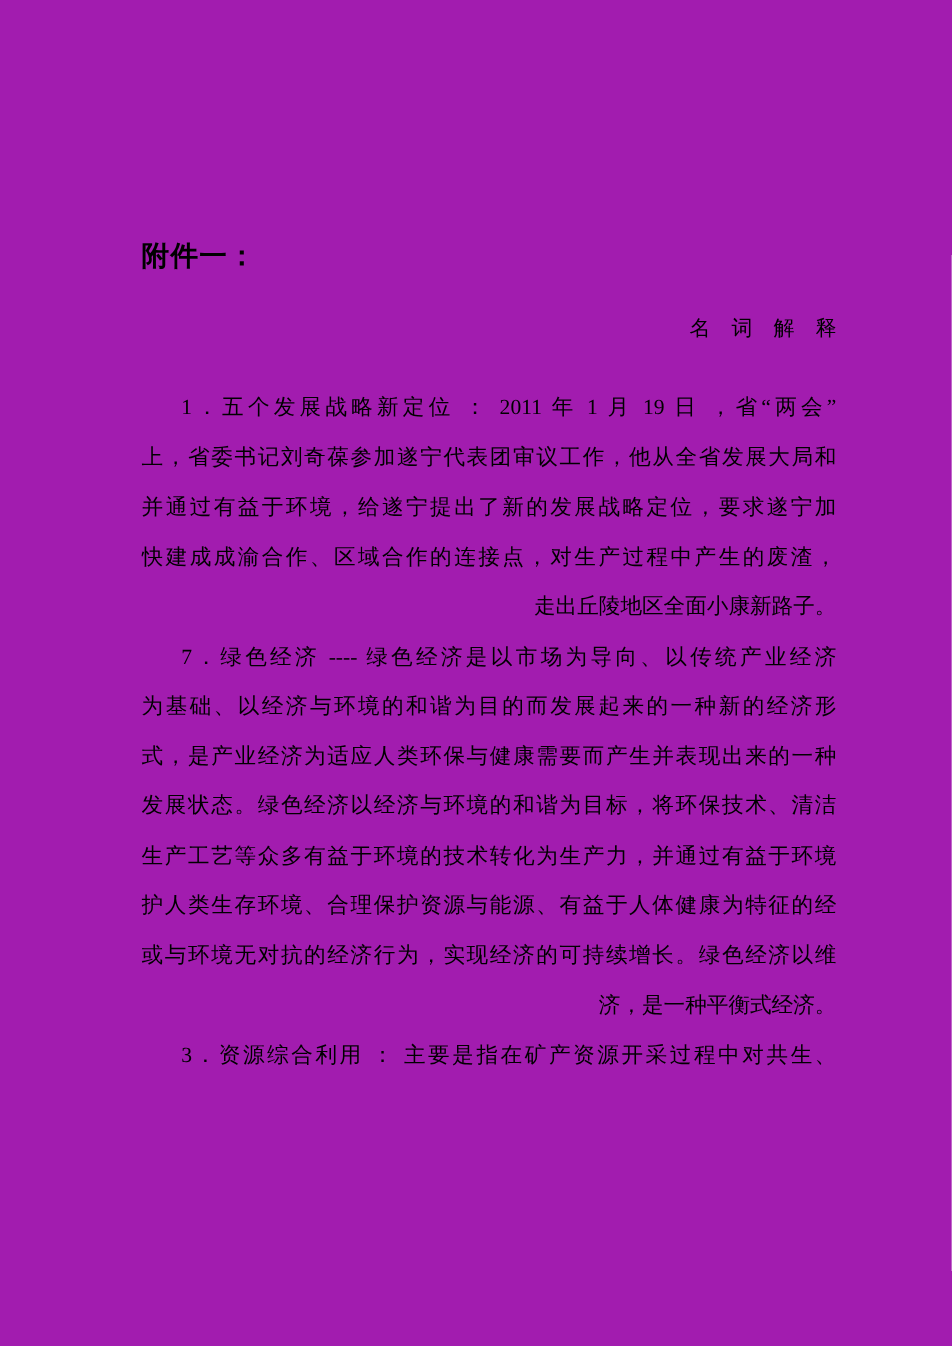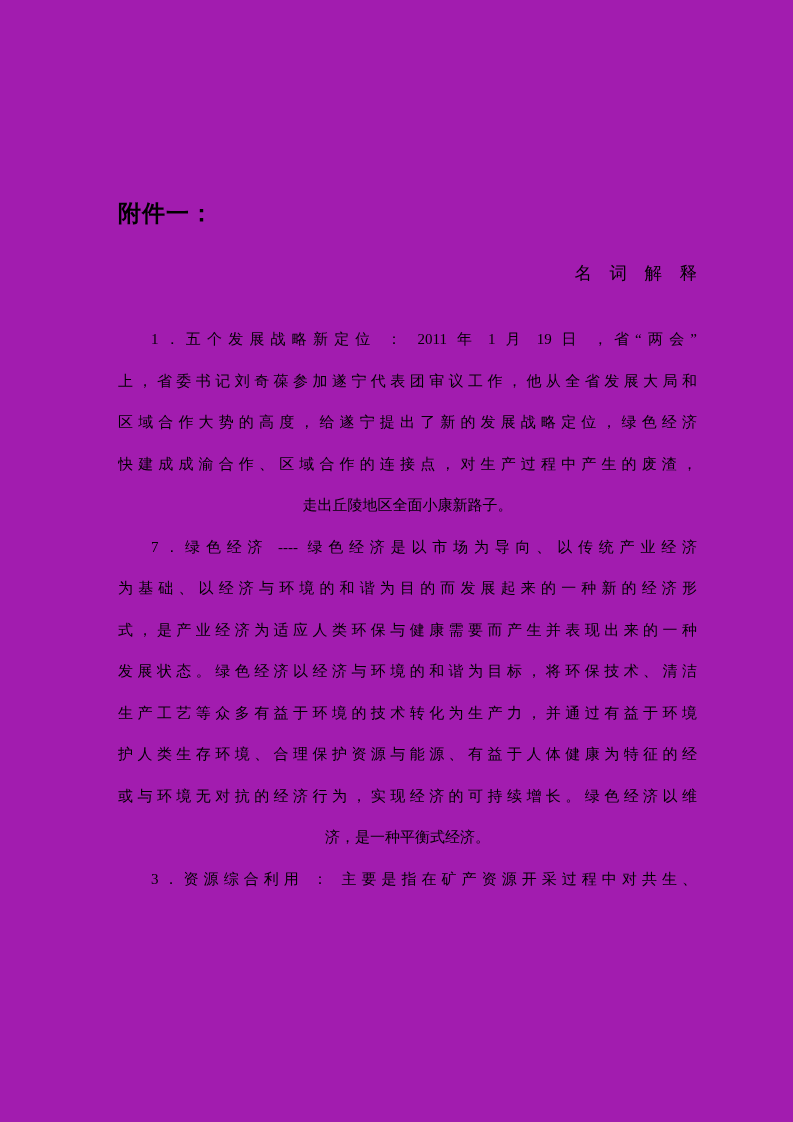--- a/index.html
+++ b/index.html
@@ -36,47 +36,47 @@
     text-align: right;
     font-size: 17.5px;
     line-height: 24px;
     white-space: nowrap;
   }
   .doc-body {
     position: absolute;
     left: 118px;
     right: 116px;
     top: 319px;
-    font-size: 15px;
+    font-size: 18px;
   }
   .line {
     height: 41.5px;
     line-height: 41.5px;
     overflow: hidden;
-    text-align: center;
+    text-align: right;
   }
   .line.fill {
     text-align: justify;
     text-align-last: justify;
     text-justify: inter-character;
   }
   .line.first {
     text-indent: 33px;
   }
 </style>
 </head>
 <body>
 
 <div class="page">
   <div class="attachment">附件一：</div>
   <div class="doc-title">名　词　解　释</div>
   <div class="doc-body">
       <div class="line first fill">1．五个发展战略新定位 ： 2011 年 1 月 19 日 ，省“两会”</div>
       <div class="line fill">上，省委书记刘奇葆参加遂宁代表团审议工作，他从全省发展大局和</div>
-      <div class="line fill">区域合作大势的高度，给遂宁提出了新的发展战略定位，绿色经济</div>
+      <div class="line fill">并通过有益于环境，给遂宁提出了新的发展战略定位，要求遂宁加</div>
       <div class="line fill">快建成成渝合作、区域合作的连接点，对生产过程中产生的废渣，</div>
       <div class="line">走出丘陵地区全面小康新路子。</div>
       <div class="line first fill">7．绿色经济 ---- 绿色经济是以市场为导向、以传统产业经济</div>
       <div class="line fill">为基础、以经济与环境的和谐为目的而发展起来的一种新的经济形</div>
       <div class="line fill">式，是产业经济为适应人类环保与健康需要而产生并表现出来的一种</div>
       <div class="line fill">发展状态。绿色经济以经济与环境的和谐为目标，将环保技术、清洁</div>
       <div class="line fill">生产工艺等众多有益于环境的技术转化为生产力，并通过有益于环境</div>
       <div class="line fill">护人类生存环境、合理保护资源与能源、有益于人体健康为特征的经</div>
       <div class="line fill">或与环境无对抗的经济行为，实现经济的可持续增长。绿色经济以维</div>
       <div class="line">济，是一种平衡式经济。</div>

